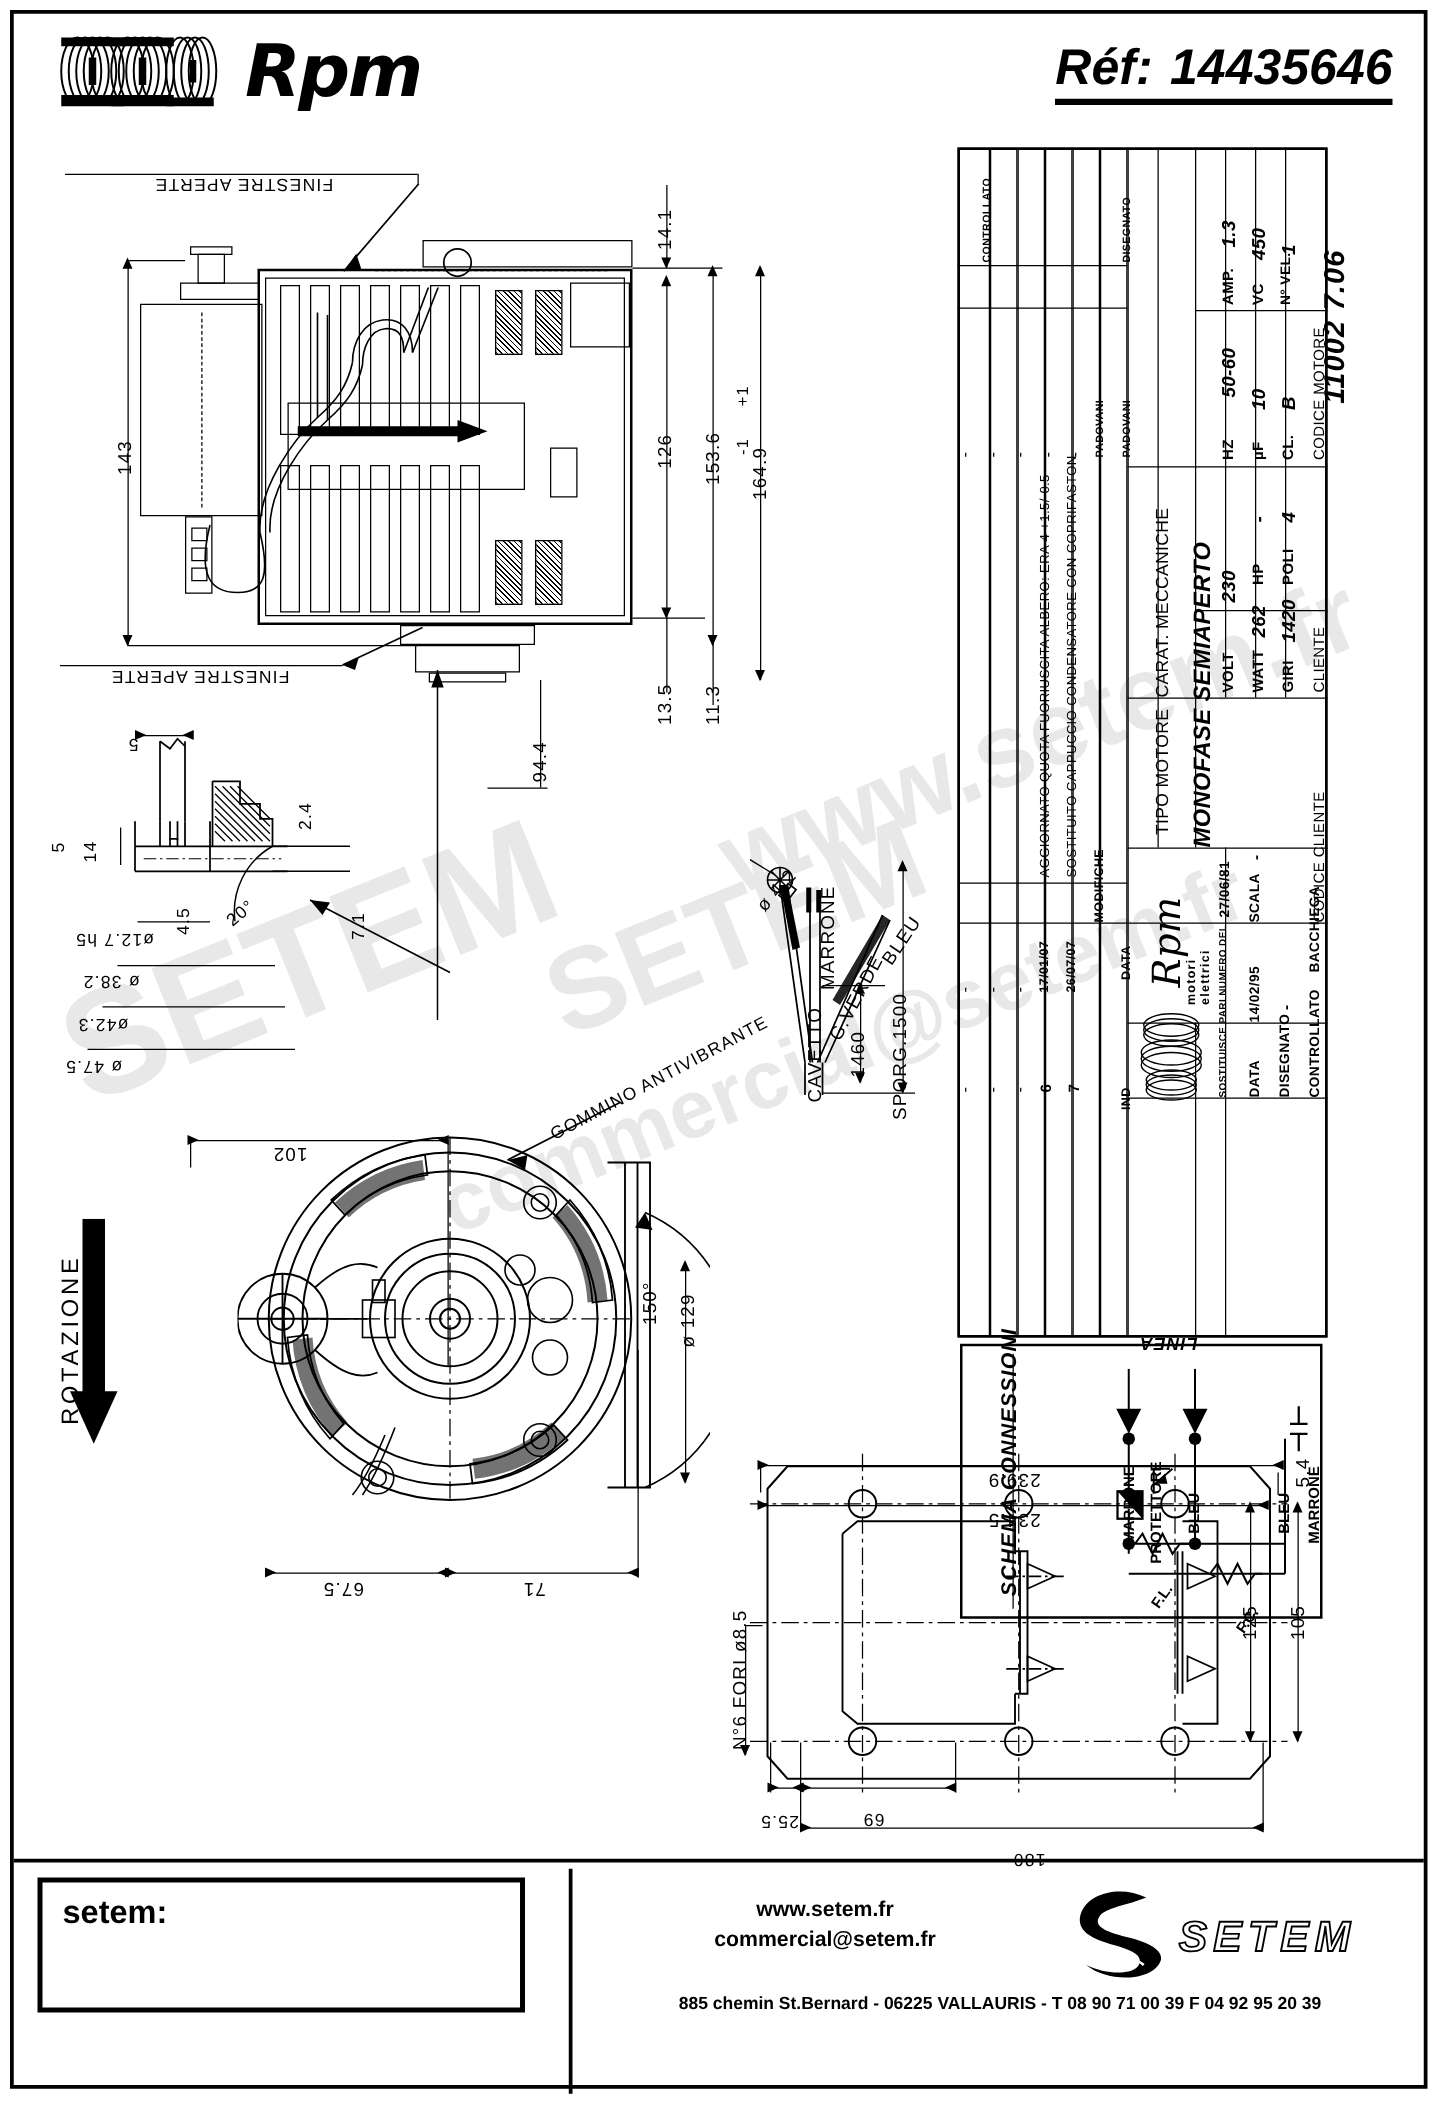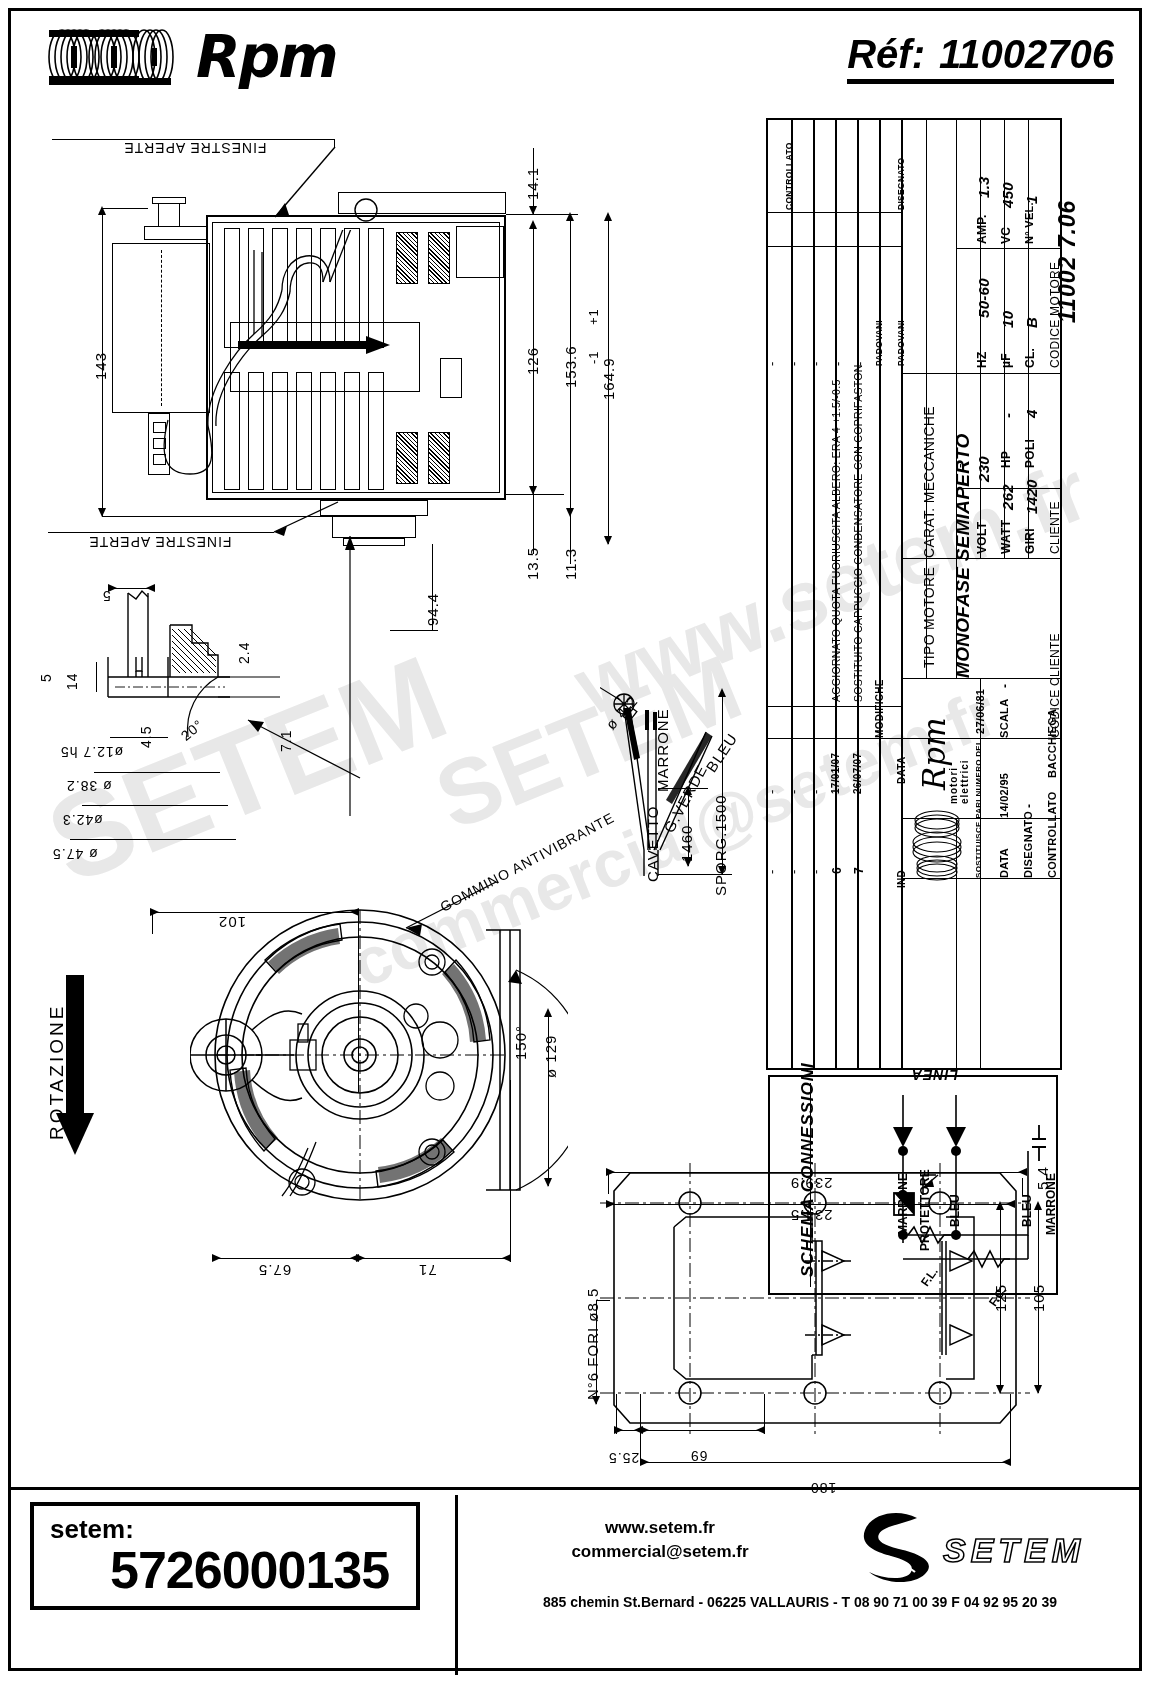--- a/index.html
+++ b/index.html
@@ -102,21 +102,21 @@
           <rect x="112" y="22" width="5" height="18"></rect>
           <rect x="9" y="4" width="50" height="7"></rect>
             <rect x="49" y="4" width="50" height="7"></rect>
         </g>
       </svg>
     </span>
     <span class="logo-text">Rpm</span>
   </div>
 
   <div class="ref">
-    <span class="reflbl">Réf:</span><span>11002706</span>
+    <span class="reflbl">Réf:</span><span>14435646</span>
   </div>
 
   <div class="wm wm1">SETEM</div>
   <div class="wm wm2">commercial@setem.fr</div>
   <div class="wm wm3">www.setem.fr</div>
   <div class="wm wm4">SETEM</div>
 
   <div>
 
     <div class="ln h1" style="left:52px;top:139px;width:282px;"></div>
@@ -725,21 +725,20 @@
     <div class="ln h1" style="left:642px;top:1462px;width:368px;"></div>
     <div class="arrowrt" style="left:640px;top:1458px;"></div>
     <div class="arrowlf" style="left:1002px;top:1458px;"></div>
     <div class="dim r180" style="left:810px;top:1480px;font-size:14px;">180</div>
     <div class="ln v1" style="left:1010px;top:1394px;height:70px;"></div>
   </div>
 
   <div class="footline"></div>
   <div class="codebox">
     <div class="codelbl">setem:</div>
-    <div class="codeval">5726000135</div>
   </div>
   <div class="footdiv"></div>
   <div class="f-web">www.setem.fr</div>
   <div class="f-mail">commercial@setem.fr</div>
   <div class="f-addr">885 chemin St.Bernard  -  06225 VALLAURIS  -  T 08 90 71 00 39   F 04 92 95 20 39</div>
   <div class="setem-logo">
     <span>
       <svg width="84" height="76" viewBox="0 0 84 76">
         <path d="M62 8 C42 -2 16 4 10 20 C4 36 22 42 36 46 C50 50 60 54 56 62 C52 70 30 70 14 62 C28 74 58 76 70 64 C82 52 64 44 48 40 C32 36 20 32 24 24 C28 16 48 14 62 8 Z" fill="#000"></path>
         <path d="M30 22 C36 18 48 16 56 18" stroke="#fff" stroke-width="2" fill="none"></path>

